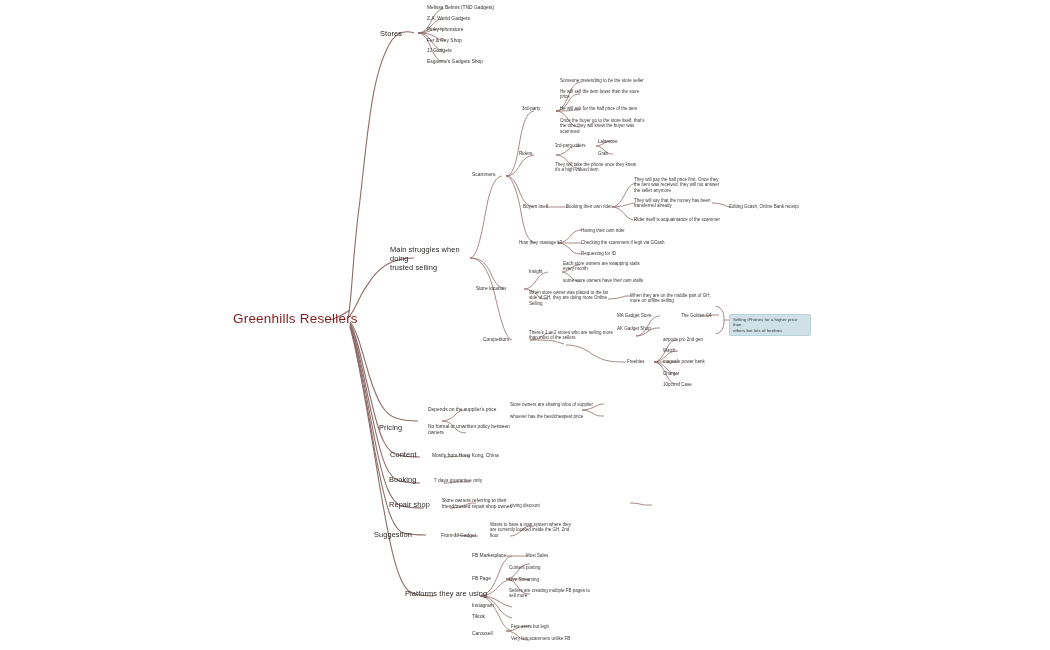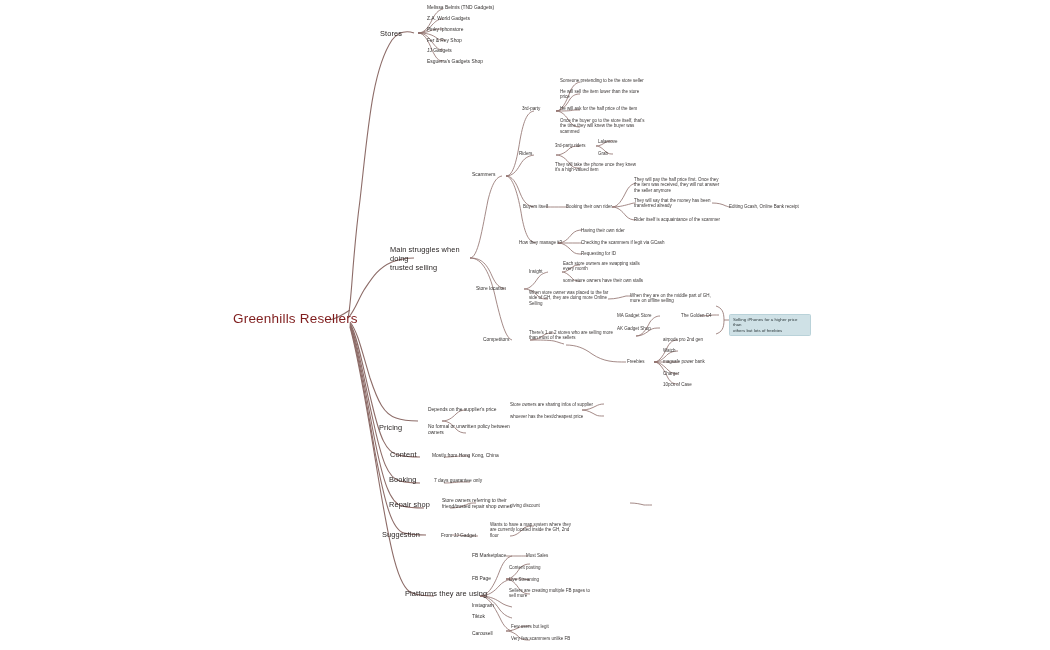--- a/index.html
+++ b/index.html
@@ -258,21 +258,21 @@
   <div class="node lvl2" style="left:432px; top:453px;">Mostly from Hong Kong, China</div>
 
   <div class="node lvl1" style="left:389px; top:475px;">Booking</div>
   <div class="node lvl2" style="left:434px; top:478px;">7 days guarantee only</div>
 
   <div class="node lvl1" style="left:389px; top:500px;text-align:right;">Repair shop</div>
   <div class="node lvl2" style="left:442px; top:498px; width:85px;">Store owners referring to their
 friend/trusted repair shop owner</div>
   <div class="node lvl4" style="left:510px; top:503px;">giving discount</div>
 
-  <div class="node lvl1" style="left:382px; top:530px;">Suggestion</div>
+  <div class="node lvl1" style="left:374px; top:530px;">Suggestion</div>
   <div class="node lvl2" style="left:441px; top:533px;">From JJ Gadget</div>
   <div class="node lvl4" style="left:490px; top:522px; width:82px;">Wants to have a map system where they
 are currently located inside the GH, 2nd
 floor</div>
 
   <div class="node lvl1" style="left:405px; top:589px;">Platforms they are using</div>
   <div class="node lvl2" style="left:472px; top:553px;">FB Marketplace</div>
   <div class="node lvl4" style="left:526px; top:553px;">Most Sales</div>
   <div class="node lvl2" style="left:472px; top:576px;">FB Page</div>
   <div class="node lvl4" style="left:509px; top:565px;">Content posting</div>

